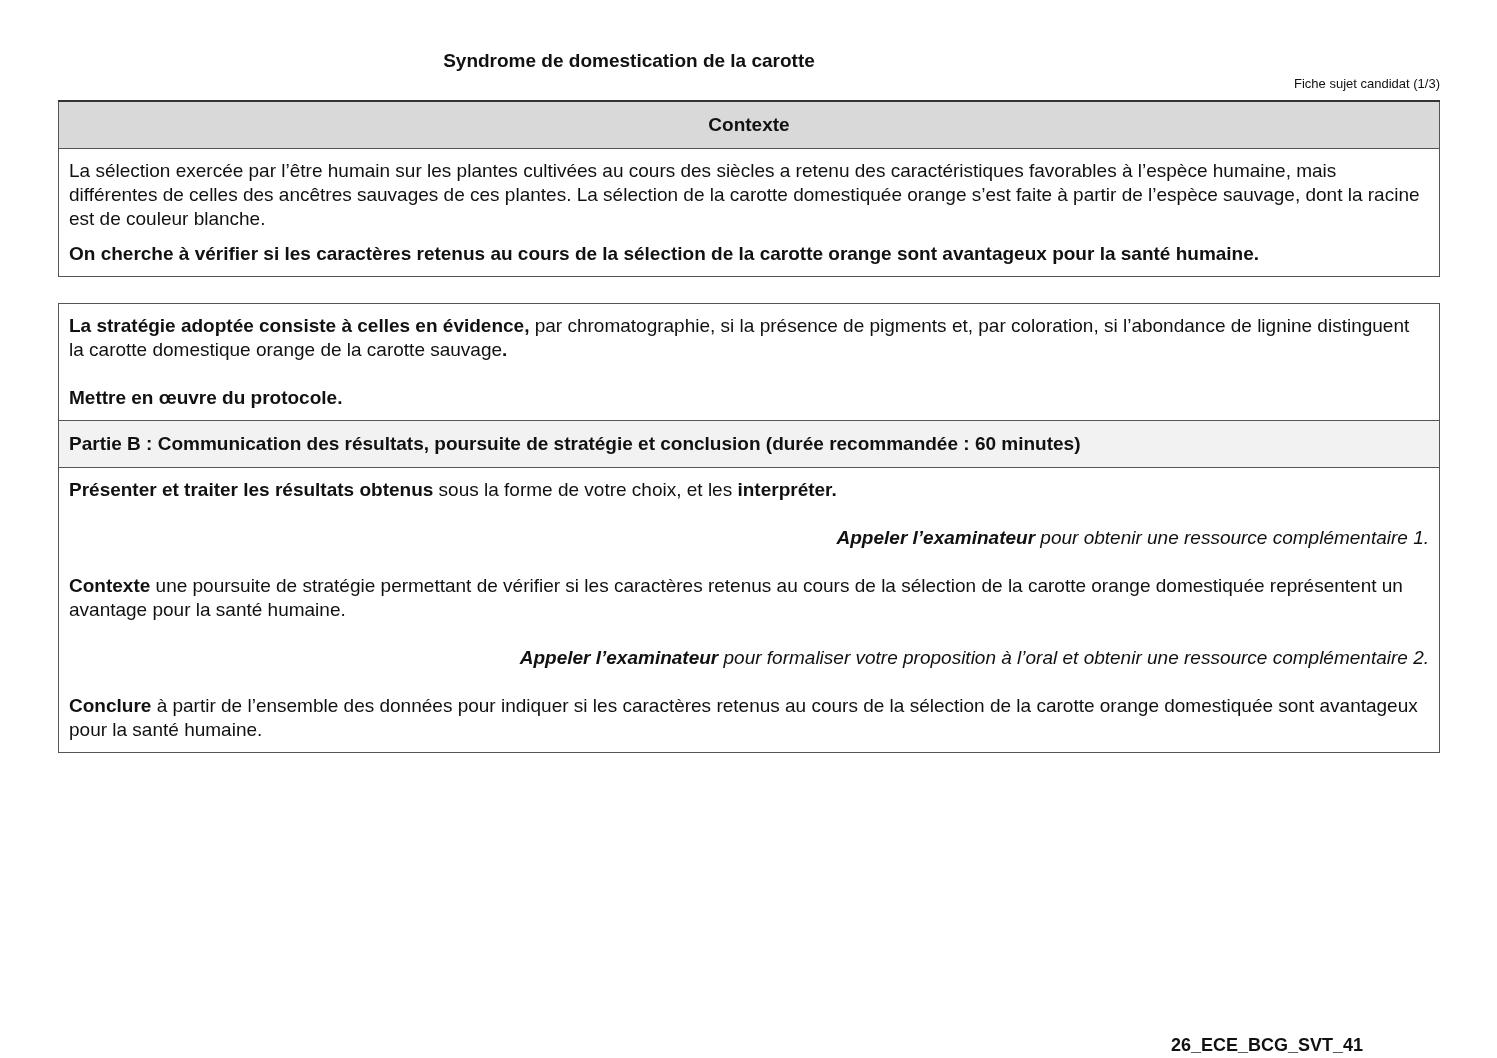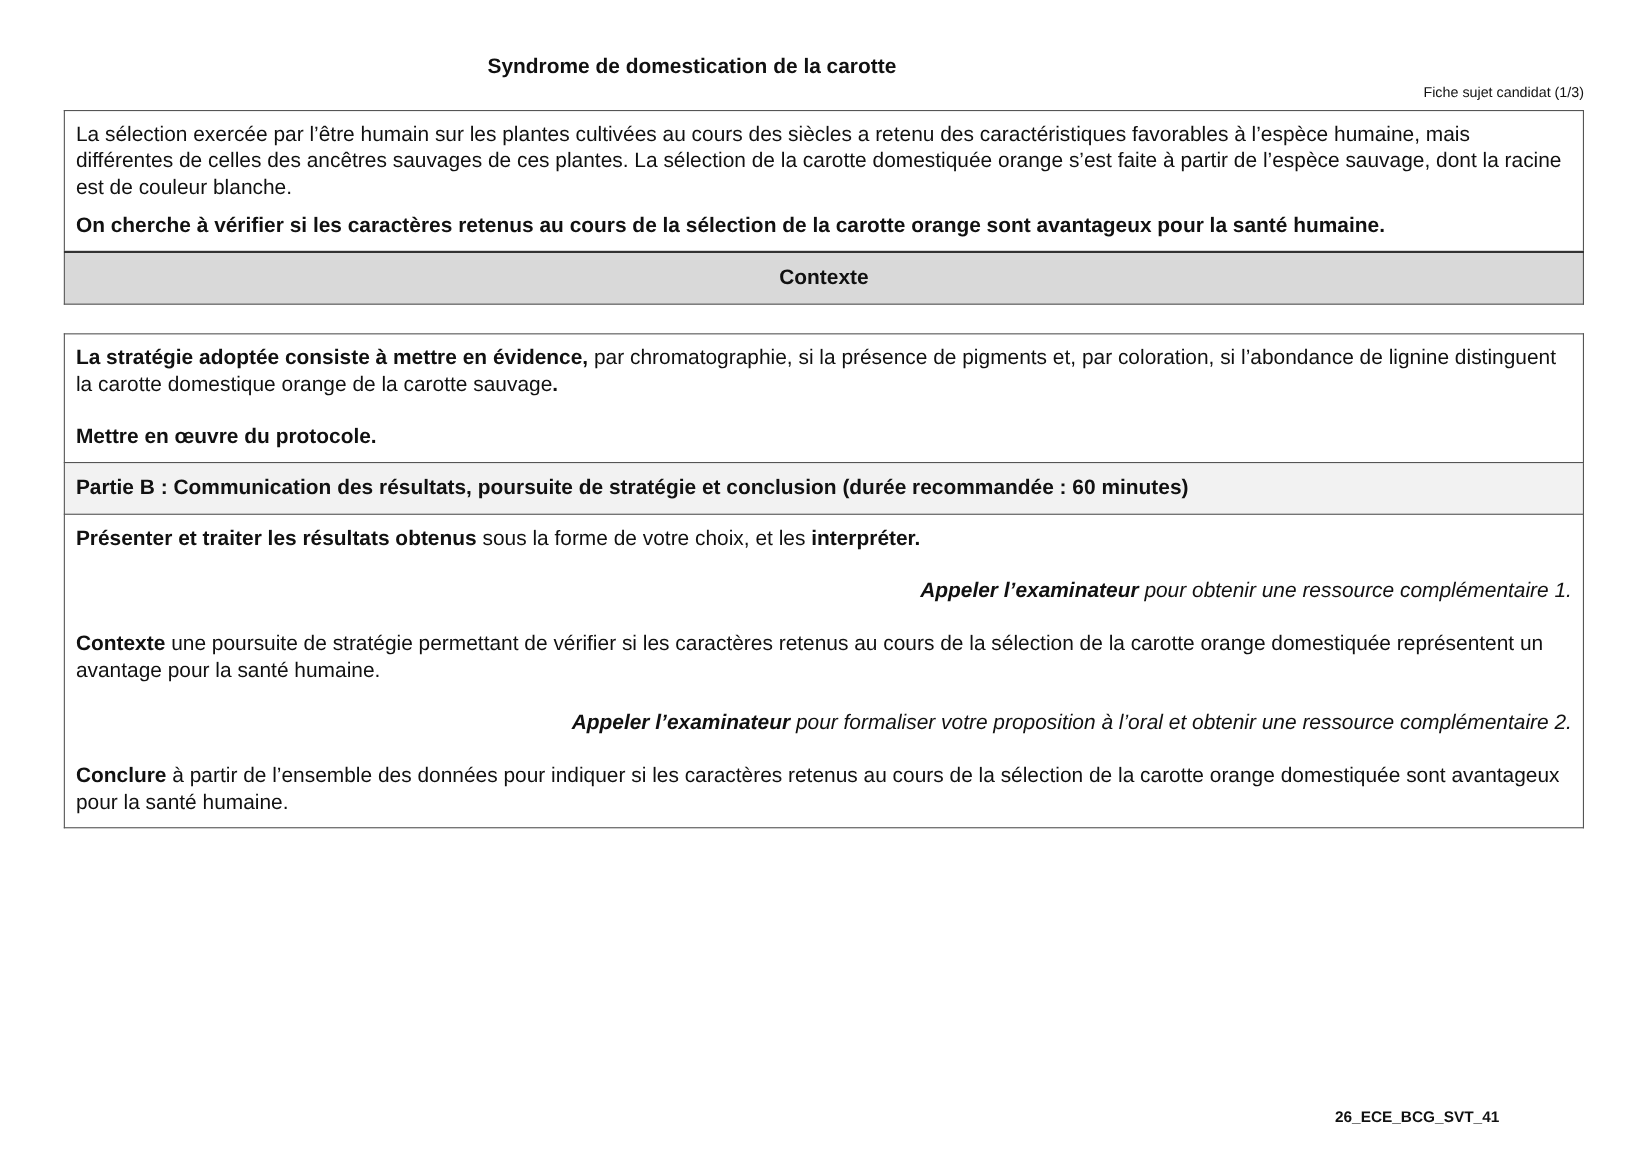--- a/index.html
+++ b/index.html
@@ -32,48 +32,48 @@
   #contexte { top: 100px; }
   #consignes { top: 303px; }
   .cell-pad { padding-top: 10px !important; padding-bottom: 10px !important; }
   p { margin: 0; }
   .gap-sm { margin-top: 11px; }
   .gap { margin-top: 24px; }
   .center { text-align: right; }
   b { font-weight: bold; }
   i { font-style: italic; }
   .footer-code {
-    position: absolute; top: 1007px; right: 134px; font-size: 14px; font-weight: bold;
+    position: absolute; top: 1035px; right: 134px; font-size: 18px; font-weight: bold;
   }
 </style>
 </head>
 <body>
 
 <div class="doc-title">Syndrome de domestication de la carotte</div>
 <div class="sheet-label">Fiche sujet candidat (1/3)</div>
 
 <table class="box" id="contexte">
   <tbody>
       <tr>
+    <td class="hdr outer-top">Contexte</td>
+  </tr>
+  <tr>
     <td class="cell-pad">
       <p>La sélection exercée par l’être humain sur les plantes cultivées au cours des siècles a retenu des caractéristiques favorables à l’espèce humaine, mais différentes de celles des ancêtres sauvages de ces plantes. La sélection de la carotte domestiquée orange s’est faite à partir de l’espèce sauvage, dont la racine est de couleur blanche.</p>
       <p class="gap-sm"><b>On cherche à vérifier si les caractères retenus au cours de la sélection de la carotte orange sont avantageux pour la santé humaine.</b></p>
     </td>
-  </tr>
-  <tr>
-    <td class="hdr outer-top">Contexte</td>
   </tr>
 </tbody>
   </table>
 
 <table class="box" id="consignes">
   <tbody>
   <tr>
     <td class="cell-pad">
-      <p><b>La stratégie adoptée consiste à mettre en évidence,</b><span> par chromatographie, si la présence de pigments et, par coloration, si l’abondance de lignine distinguent la carotte domestique orange de la carotte sauvage</span><b>.</b></p>
+      <p><b>La stratégie adoptée consiste à celles en évidence,</b><span> par chromatographie, si la présence de pigments et, par coloration, si l’abondance de lignine distinguent la carotte domestique orange de la carotte sauvage</span><b>.</b></p>
       <p class="gap"><b>Mettre en œuvre du protocole.</b></p>
     </td>
   </tr>
   <tr>
     <td class="sub">Partie B : Communication des résultats, poursuite de stratégie et conclusion (durée recommandée : 60 minutes)</td>
   </tr>
   <tr>
     <td class="cell-pad">
       <p><b>Présenter et traiter les résultats obtenus</b><span> sous la forme de votre choix, et les </span><b>interpréter.</b></p>
       <p class="gap center"><i><b>Appeler l’examinateur</b><span> pour obtenir une ressource complémentaire 1.</span></i></p>

